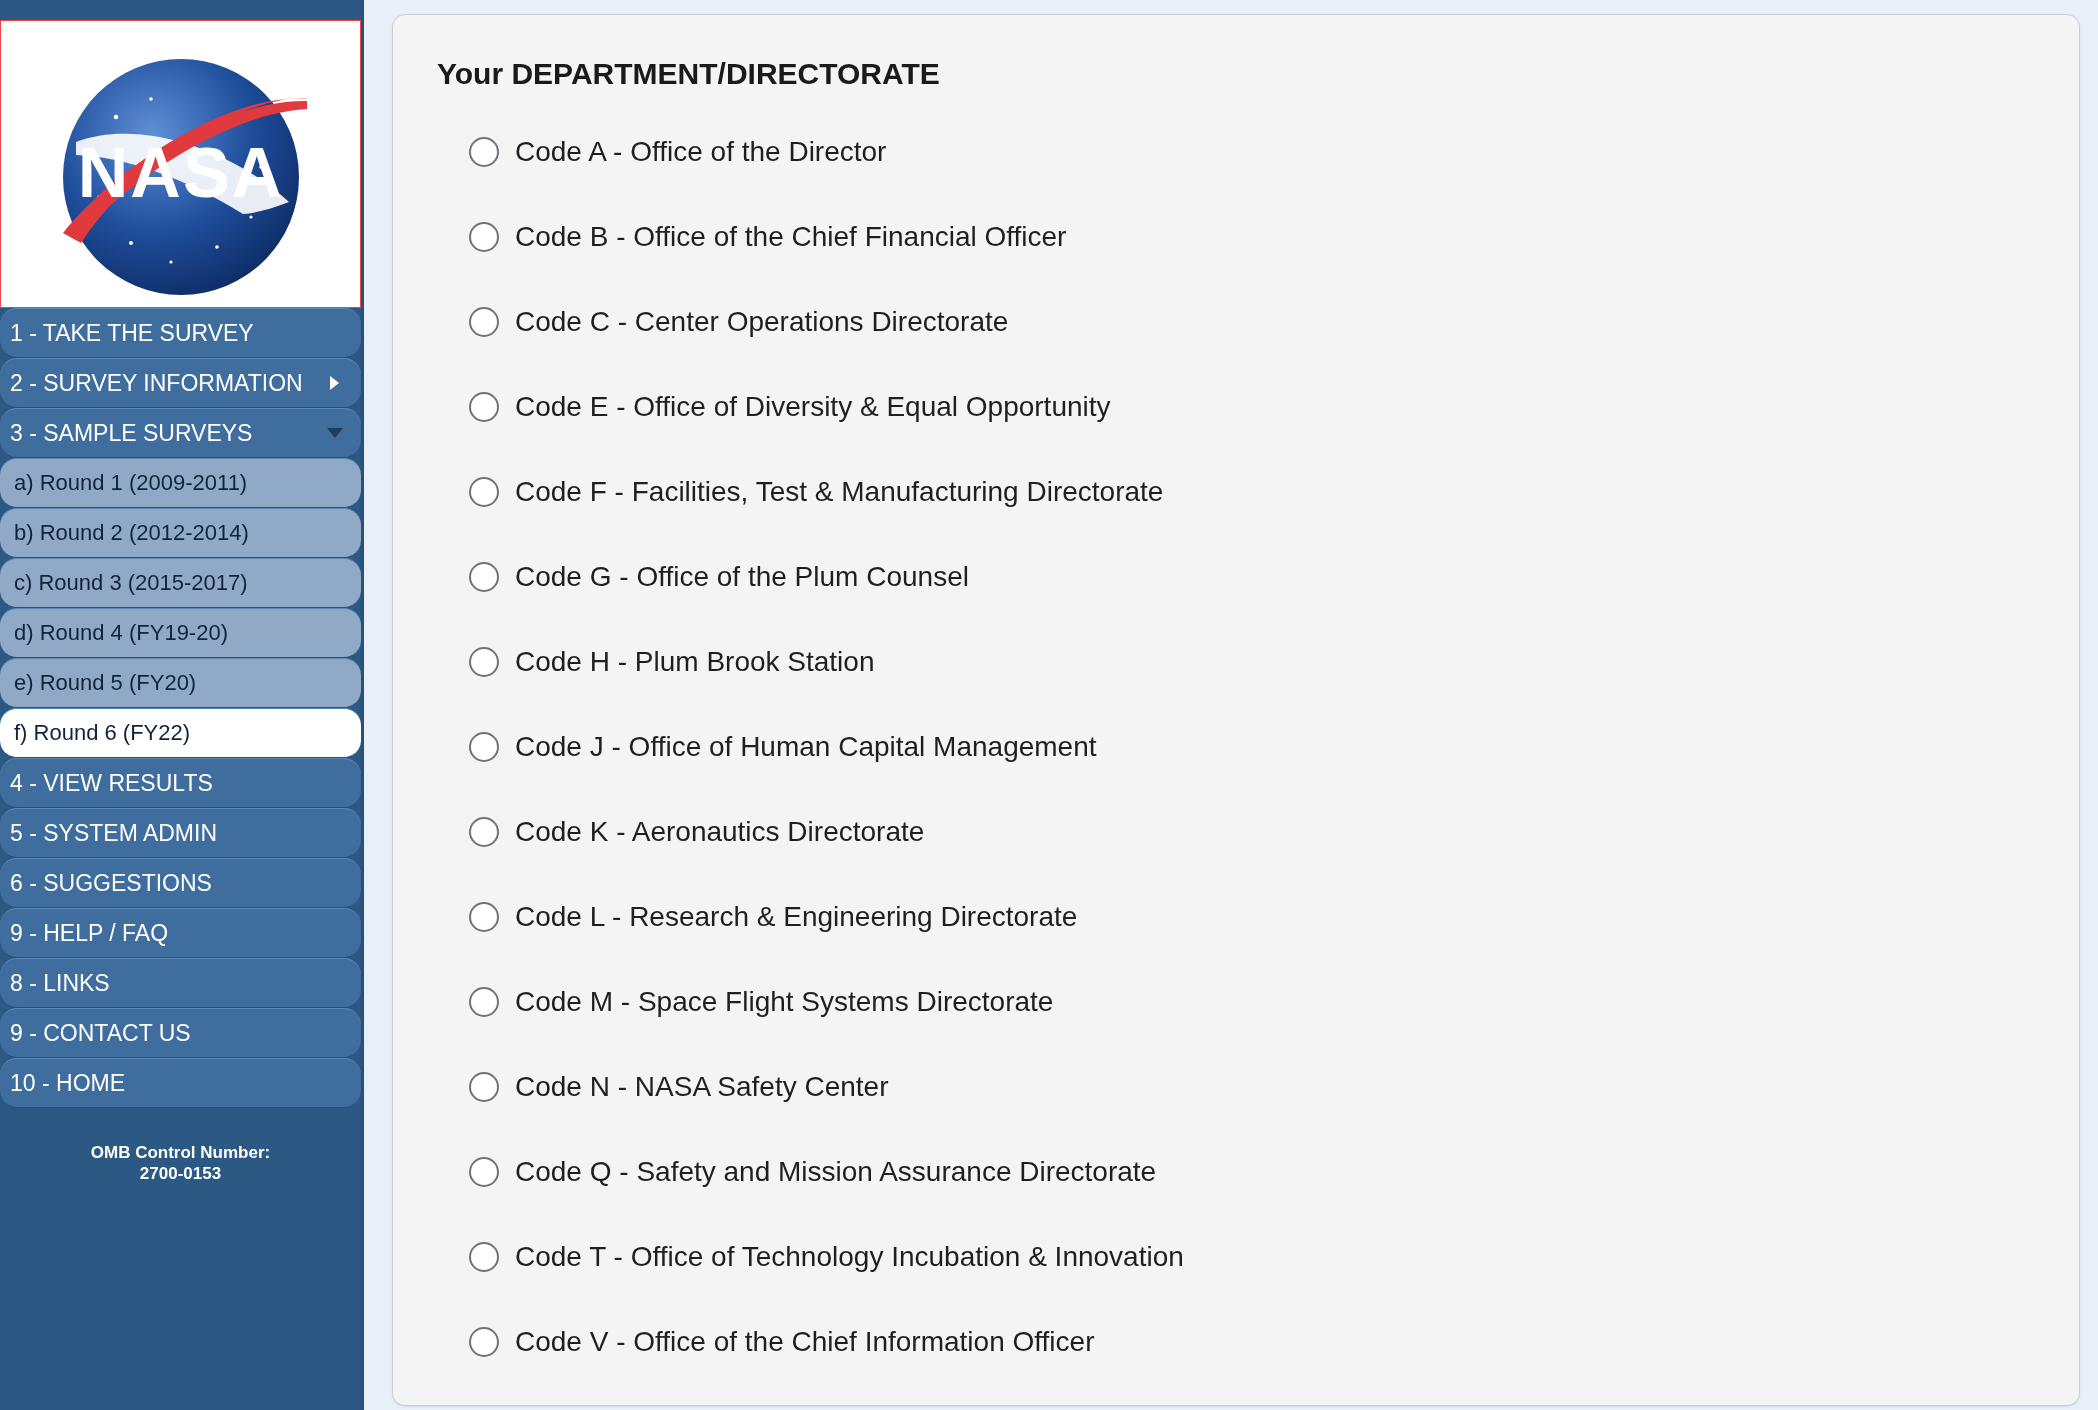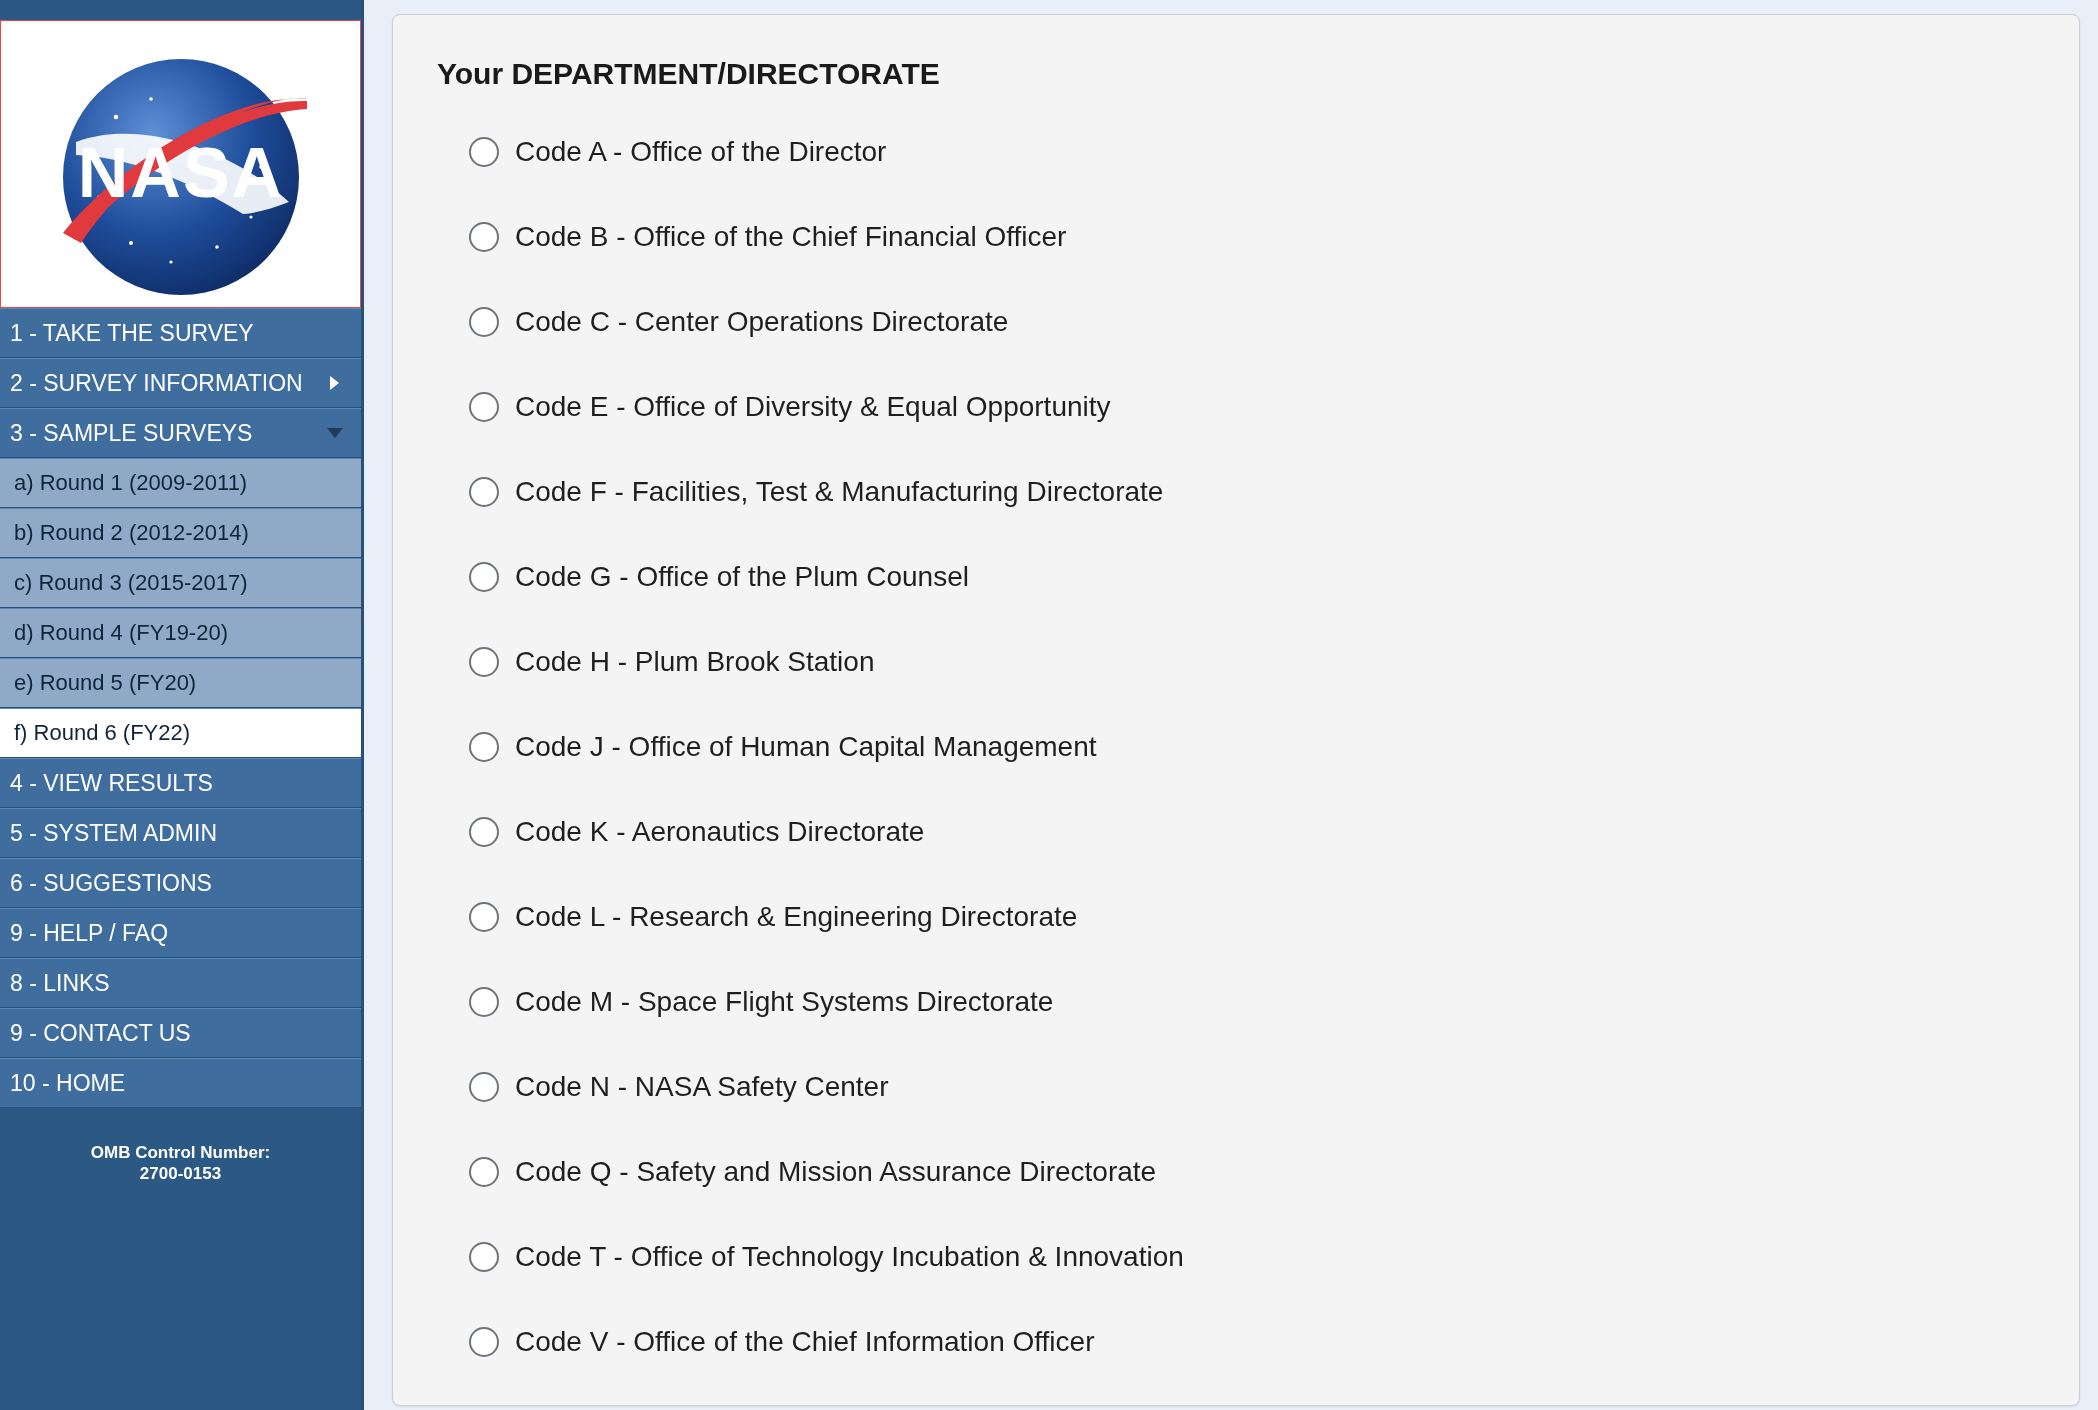--- a/index.html
+++ b/index.html
@@ -44,20 +44,21 @@
     display: flex;
     align-items: center;
     padding: 16px 10px;
     font-size: 23px;
     color: #ffffff;
     background: #3f6d9e;
     border-bottom: 1px solid #27507a;
     border-top: 1px solid #5b88b5;
     position: relative;
     white-space: nowrap;
+    border-radius: 17px;
   }
   .nav-item.sub {
     background: #8fa9c6;
     color: #12243a;
     font-size: 22px;
     padding-left: 14px;
   }
   .nav-item.sub.active {
     background: #ffffff;
     color: #12243a;
@@ -93,21 +94,21 @@
   .main {
     flex: 1 1 auto;
     background: #e8eff8;
     padding: 14px 18px 18px 28px;
     display: flex;
   }
   .panel {
     flex: 1 1 auto;
     background: #f4f4f4;
     border: 1px solid #c9cdd2;
-    border-radius: 8px;
+    border-radius: 13px;
     box-shadow: 0 1px 2px rgba(0,0,0,0.08);
     padding: 42px 0 36px 44px;
     margin-bottom: 26px;
     height: 1392px;
   }
   .panel-title {
     font-size: 30px;
     font-weight: bold;
     color: #1a1a1a;
     margin: 0 0 18px 0;

